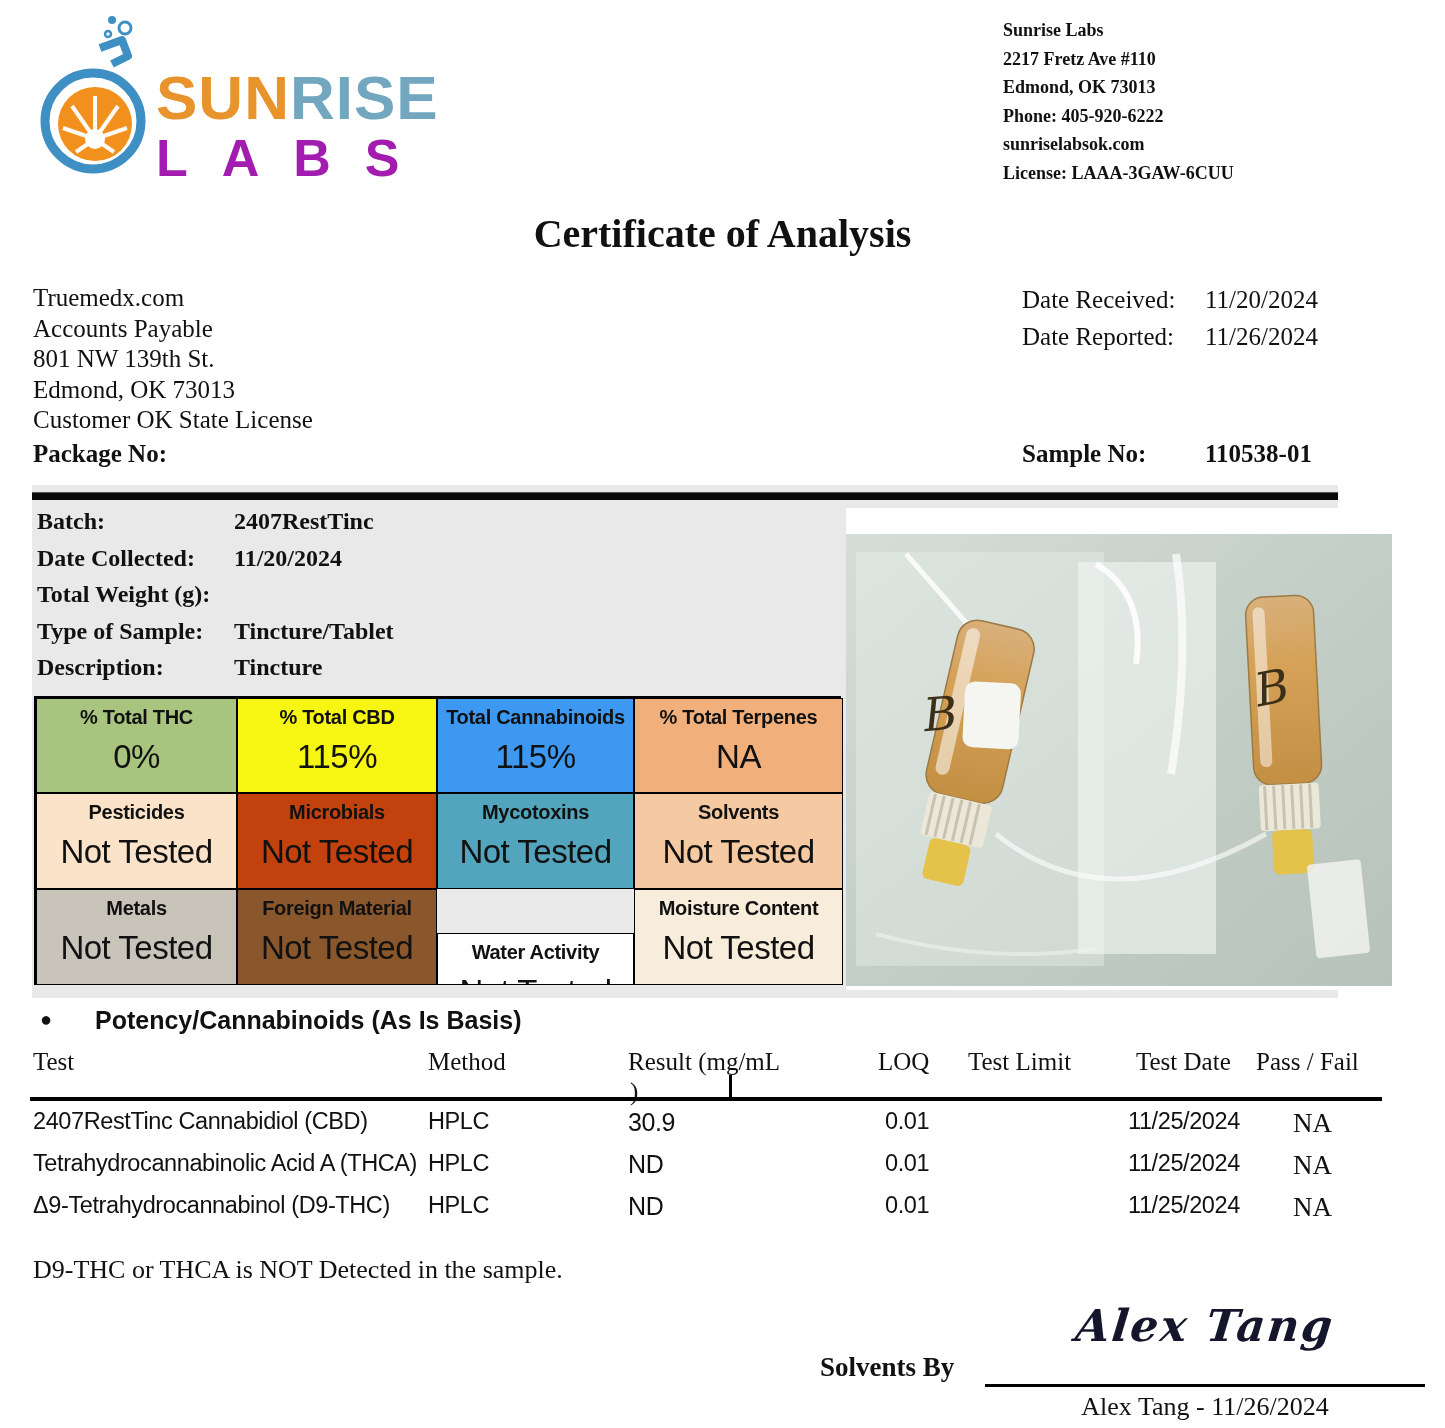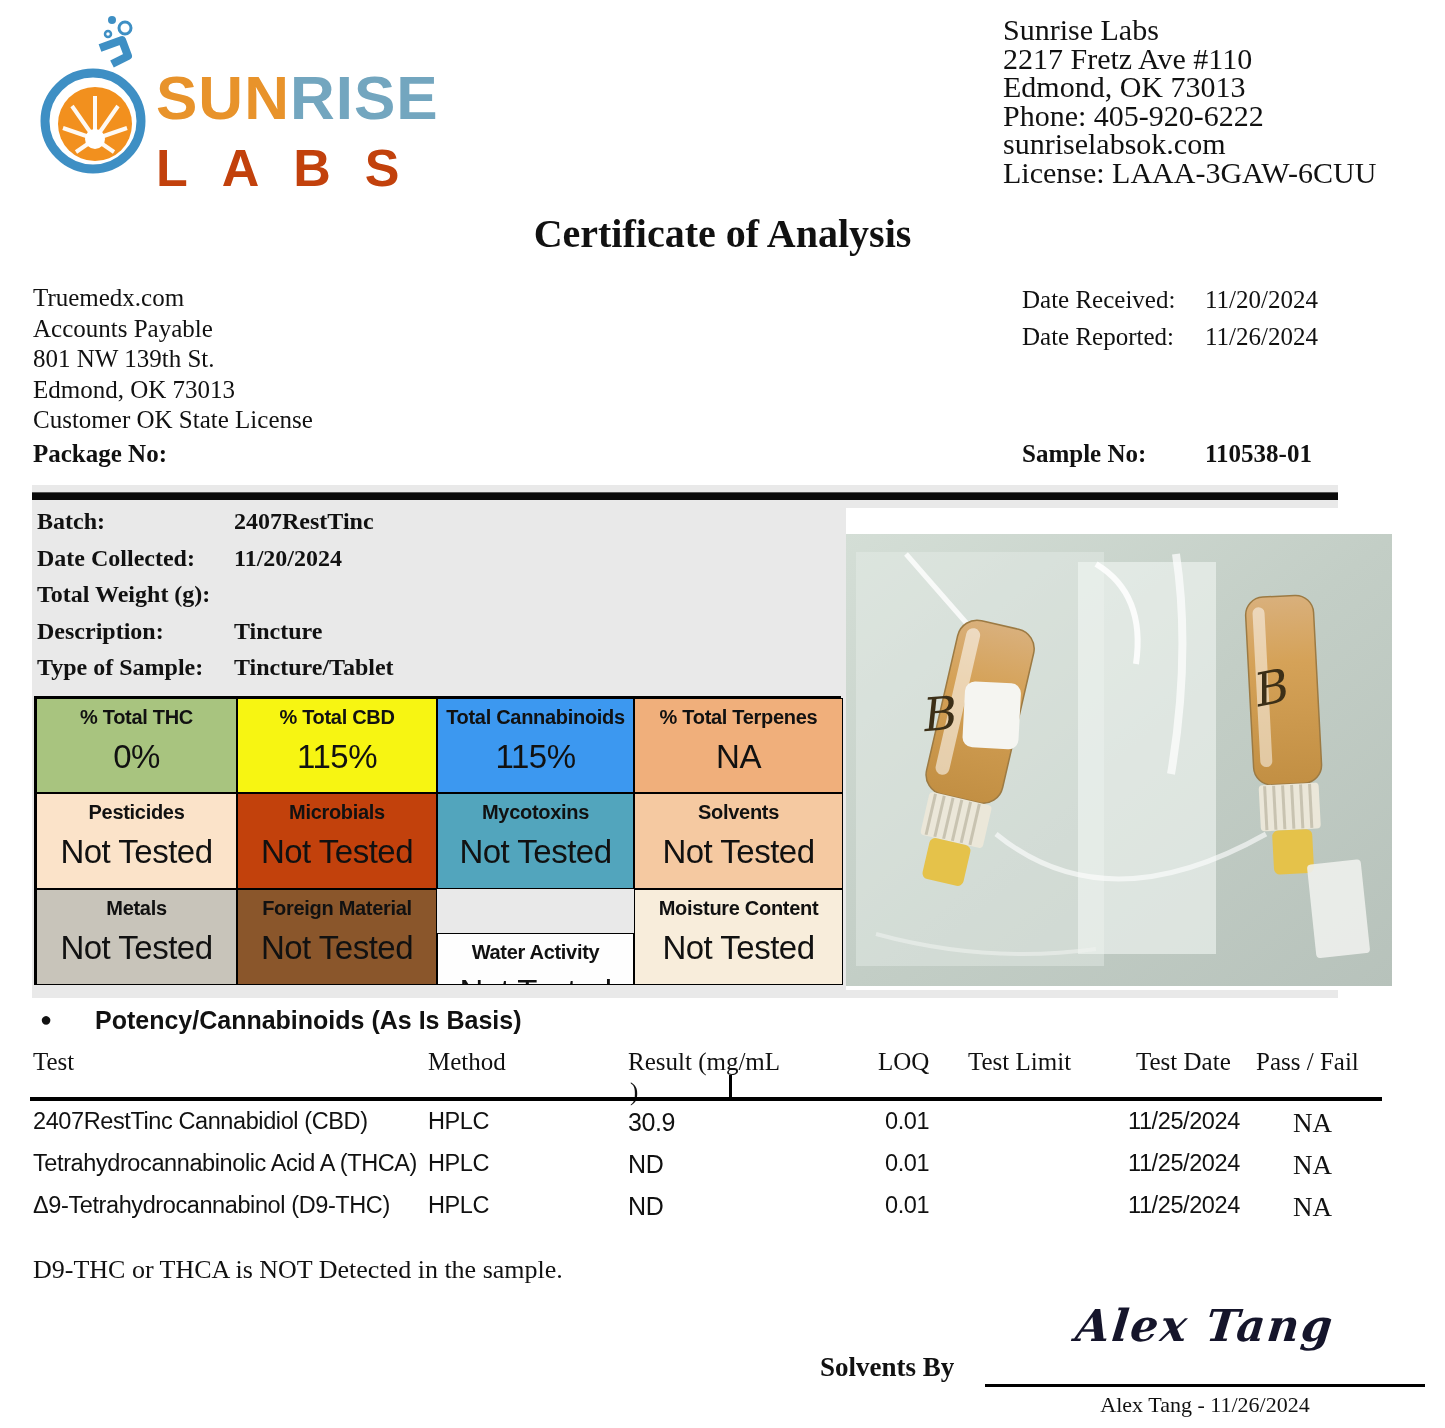--- a/index.html
+++ b/index.html
@@ -5,24 +5,24 @@
   html,body{margin:0;padding:0;background:#ffffff;}
   #page{position:relative;width:1445px;height:1428px;background:#ffffff;overflow:hidden;
         font-family:"Liberation Serif",serif;color:#111;}
 
   
   #logo{position:absolute;left:38px;top:6px;width:420px;height:190px;}
   #logo-flask{position:absolute;left:0;top:0;}
   #logo-text{position:absolute;left:118px;top:62px;font-family:"Liberation Sans",sans-serif;font-weight:bold;}
   #logo-line1{font-size:62px;letter-spacing:1px;line-height:60px;}
   .logo-sun{color:#e8932b;} .logo-rise{color:#73a6bf;}
-  #logo-line2{font-size:52px;color:#c2410c;letter-spacing:34px;line-height:56px;margin-top:12px;}
-
-  
-  #lab-info{position:absolute;left:1003px;top:16px;font-size:30px;line-height:28.5px;}
+  #logo-line2{font-size:52px;color:#a21caf;letter-spacing:34px;line-height:56px;margin-top:2px;}
+
+  
+  #lab-info{position:absolute;left:1003px;top:16px;font-size:18px;line-height:28.5px;font-weight:bold;}
 
   
   #title{position:absolute;left:0;top:210px;width:100%;text-align:center;
          font-size:40px;font-weight:bold;}
 
   
   #customer{position:absolute;left:33px;top:283px;font-size:25px;line-height:30.5px;}
   #dates{position:absolute;left:1022px;top:286px;font-size:25px;}
   .date-row{display:flex;margin-bottom:9px;}
   .date-label{width:183px;}
@@ -70,21 +70,21 @@
   #trow0{top:1108px;} #trow1{top:1150px;} #trow2{top:1192px;}
 
   #footnote{position:absolute;left:33px;top:1255px;font-size:26px;}
 
   
   #approved-label{position:absolute;left:820px;top:1352px;font-size:27px;font-weight:bold;}
   #signature{position:absolute;left:985px;top:1300px;width:440px;text-align:center;
              font-family:"DejaVu Serif",serif;font-style:italic;font-weight:bold;font-size:44px;
              color:#15152b;transform:skewX(-6deg);letter-spacing:2px;}
   #sigline{position:absolute;left:985px;top:1384px;width:440px;height:3px;background:#000;}
-  #sig-name{position:absolute;left:985px;top:1392px;width:440px;text-align:center;font-size:22px;}
+  #sig-name{position:absolute;left:985px;top:1392px;width:440px;text-align:center;font-size:26px;}
 </style>
 </head>
 <body>
 
 <div id="page">
 
   <div id="logo">
     <svg id="logo-flask" width="118" height="186" viewBox="0 0 118 186">
       <circle cx="74" cy="14" r="4" fill="#3e8fc4"></circle>
       <circle cx="87" cy="22" r="6" fill="none" stroke="#3e8fc4" stroke-width="3"></circle>
@@ -159,26 +159,26 @@
         </div>
       <div class="batch-row">
           <span class="batch-label">Date Collected:</span>
           <span class="batch-value">11/20/2024</span>
         </div>
       <div class="batch-row">
           <span class="batch-label">Total Weight (g):</span>
           <span class="batch-value"></span>
         </div>
       <div class="batch-row">
+          <span class="batch-label">Type of Sample:</span>
+          <span class="batch-value">Tincture/Tablet</span>
+        </div>
+      <div class="batch-row">
           <span class="batch-label">Description:</span>
           <span class="batch-value">Tincture</span>
-        </div>
-      <div class="batch-row">
-          <span class="batch-label">Type of Sample:</span>
-          <span class="batch-value">Tincture/Tablet</span>
         </div>
     </div>
 
     <div id="grid">
       <div class="cell" style="background-color: rgb(168, 196, 127);">
           <div class="cell-label">% Total THC</div>
           <div class="cell-value">0%</div>
         </div>
       <div class="cell" style="background-color: rgb(247, 245, 18);">
           <div class="cell-label">% Total CBD</div>

